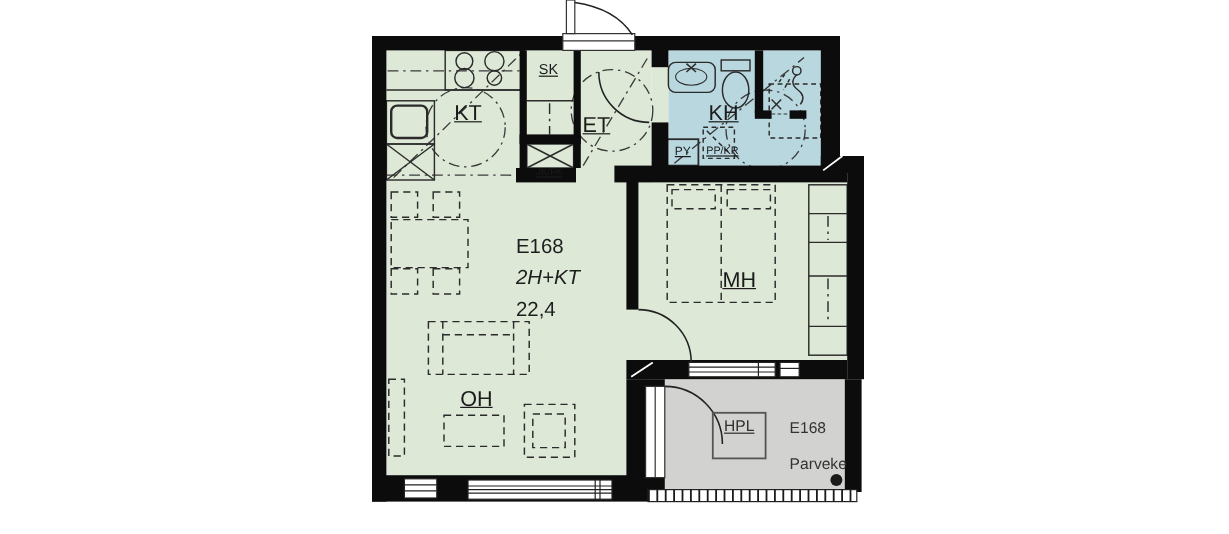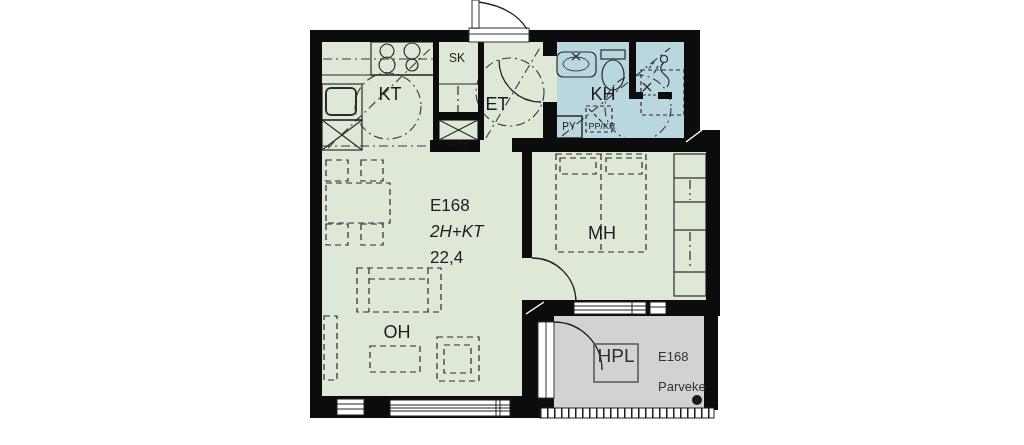--- a/index.html
+++ b/index.html
@@ -18,20 +18,21 @@
     overflow:hidden;
   }
   svg{position:absolute;left:0;top:0;}
   .w{fill:var(--wall);}
   .lbl{
     position:absolute;
     transform:translate(-50%,-50%);
     color:#1b1b1b;
     white-space:nowrap;
     line-height:1;
+    text-decoration:underline;
   }
   .fs14{font-size:18px;}
   .fs12{font-size:12px;}
   .fs10{font-size:10px;}
   .fs9{font-size:9px;}
   .fs8{font-size:8px;}
   .apt-line{
     position:absolute;
     left:430px;
     color:#1d1d1d;
@@ -40,21 +41,21 @@
     white-space:nowrap;
   }
   .balc-line{
     position:absolute;
     left:658px;
     color:#333;
     font-size:13px;
     line-height:1;
     white-space:nowrap;
   }
-  .hpl{color:#2f2f2f;font-size:19px;}
+  .hpl{color:#2f2f2f;font-size:13px;}
 </style>
 </head>
 <body>
 
 <div class="canvas">
 
 <svg width="1024" height="445" viewBox="0 0 1024 445">
 
   <g>
     <rect x="322" y="42" width="221" height="354" fill="var(--floor)"></rect>
@@ -249,21 +250,21 @@
   </g>
 </svg>
 
 <div class="lbl fs14" style="left:390px;top:94px;">KT</div>
 <div class="lbl fs12" style="left:457px;top:58px;">SK</div>
 <div class="lbl fs14" style="left:497px;top:104px;">ET</div>
 <div class="lbl fs14" style="left:603px;top:94px;">KH</div>
 <div class="lbl fs8" style="left:458px;top:144px;">JK/PK</div>
 <div class="lbl fs10" style="left:569px;top:127px;">PY</div>
 <div class="lbl fs9" style="left:602px;top:126px;">PP/KR</div>
-<div class="lbl fs14" style="left:602px;top:233px;">MH</div>
+<div class="lbl fs14" style="left:616px;top:233px;">MH</div>
 <div class="lbl fs14" style="left:397px;top:332px;">OH</div>
 
 <div class="apt-line" style="top:197px;">E168</div>
 <div class="apt-line" style="top:223px;font-style:italic;">2H+KT</div>
 <div class="apt-line" style="top:249px;">22,4</div>
 
 <div class="lbl hpl" style="left:616px;top:355px;">HPL</div>
 <div class="balc-line" style="top:350px;">E168</div>
 <div class="balc-line" style="top:380px;">Parveke</div>
 

